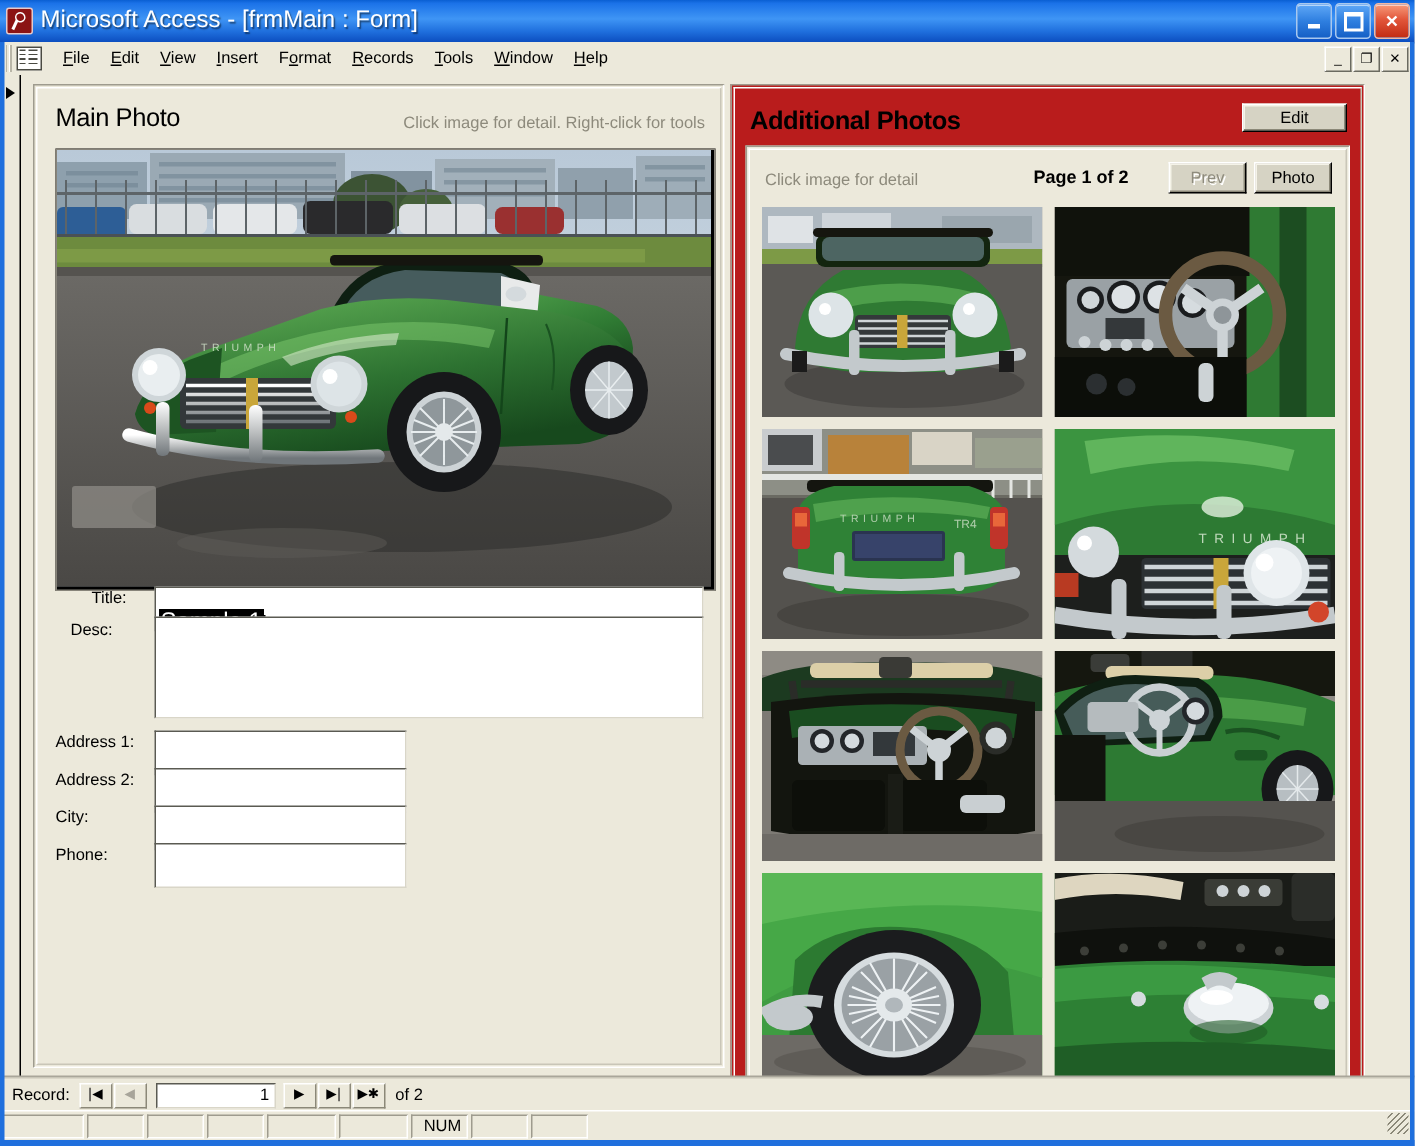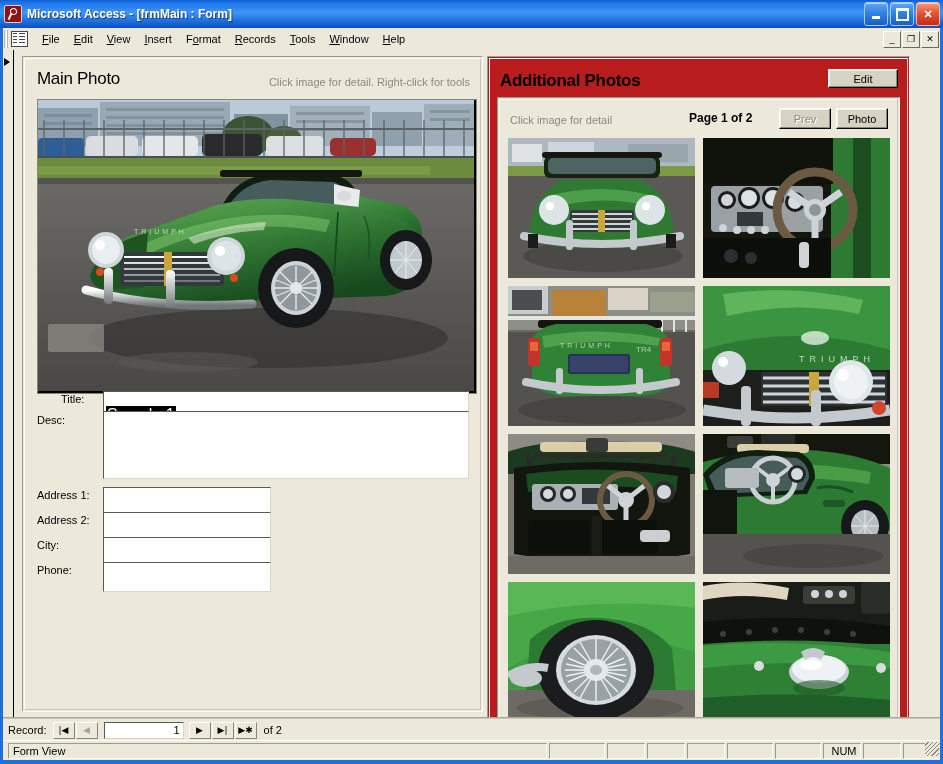--- a/index.html
+++ b/index.html
@@ -25,21 +25,21 @@
   #appicon:before {
     content: ""; position: absolute; left: 5px; top: 2px;
     width: 5px; height: 5px; border: 1.5px solid #fff; border-radius: 50%;
     transform: rotate(-20deg);
   }
   #appicon:after {
     content: ""; position: absolute; left: 4px; top: 7px;
     width: 2px; height: 7px; background: #fff; transform: rotate(25deg);
   }
   #apptitle {
-    color: #fff; font-weight: bold; font-size: 12px;
+    color: #fff; font-weight: normal; font-size: 16px;
     text-shadow: 1px 1px 1px rgba(0,0,0,.5);
     white-space: nowrap;
   }
   #winbtns { position: absolute; right: 3px; top: 2px; display: flex; gap: 2px; }
   .wbtn {
     width: 22px; height: 22px; border-radius: 3px;
     border: 1px solid #a8c8ee;
     display: flex; align-items: center; justify-content: center;
     color: #fff; font-size: 11px; font-weight: bold; cursor: pointer;
     box-shadow: inset 0 1px 0 rgba(255,255,255,.55);
@@ -400,21 +400,21 @@
           <ellipse cx="306" cy="96" rx="7" ry="5" fill="#d4dadd"></ellipse>
 
           <rect x="10" y="224" width="56" height="28" rx="2" fill="#8d8b86" opacity="0.75"></rect>
           <ellipse cx="150" cy="262" rx="70" ry="10" fill="#5b5955" opacity="0.5"></ellipse>
         </svg>
       </div>
 
       <div id="fields-container">
           <div class="flabel" style="left: 12px; top: 334px; width: 62px; margin-left: 24px;">Title:</div>
           <div class="ftext" style="left: 78px; top: 332px; width: 366px; height: 18px;"><span id="title-value">Sample 1</span><span id="title-caret"></span></div>
-          <div class="flabel" style="left: 12px; top: 355px; width: 62px;">Desc:</div>
+          <div class="flabel" style="left: 22px; top: 355px; width: 62px;">Desc:</div>
           <div class="ftext" style="left: 78px; top: 352px; width: 366px; height: 68px;"></div>
           <div class="flabel" style="left: 12px; top: 430px; width: 62px;">Address 1:</div>
           <div class="ftext" style="left: 78px; top: 428px; width: 168px; height: 18px;"></div>
           <div class="flabel" style="left: 12px; top: 455px; width: 62px;">Address 2:</div>
           <div class="ftext" style="left: 78px; top: 453px; width: 168px; height: 18px;"></div>
           <div class="flabel" style="left: 12px; top: 480px; width: 62px;">City:</div>
           <div class="ftext" style="left: 78px; top: 478px; width: 168px; height: 18px;"></div>
           <div class="flabel" style="left: 12px; top: 505px; width: 62px;">Phone:</div>
           <div class="ftext" style="left: 78px; top: 503px; width: 168px; height: 18px;"></div>
         </div>
@@ -702,21 +702,20 @@
   <div class="navbtn">|◀</div>
   <div class="navbtn disabled">◀</div>
   <input id="recnum" value="1" style="">
   <div class="navbtn">▶</div>
   <div class="navbtn">▶|</div>
   <div class="navbtn">▶✱</div>
   <span id="of-label">of  2</span>
 </div>
 
 <div id="statusbar">
-  <div class="spanel" style="width:612px; margin-left:8px;">Form View</div>
   <div id="status-indicators" style="display:flex;">
       <div class="spanel" style="width: 56px; justify-content: flex-start;"></div>
       <div class="spanel" style="width: 38px; justify-content: flex-start;"></div>
       <div class="spanel" style="width: 38px; justify-content: flex-start;"></div>
       <div class="spanel" style="width: 38px; justify-content: flex-start;"></div>
       <div class="spanel" style="width: 46px; justify-content: flex-start;"></div>
       <div class="spanel" style="width: 46px; justify-content: flex-start;"></div>
       <div class="spanel" style="width: 38px; justify-content: center;">NUM</div>
       <div class="spanel" style="width: 38px; justify-content: flex-start;"></div>
       <div class="spanel" style="width: 38px; justify-content: flex-start;"></div>

